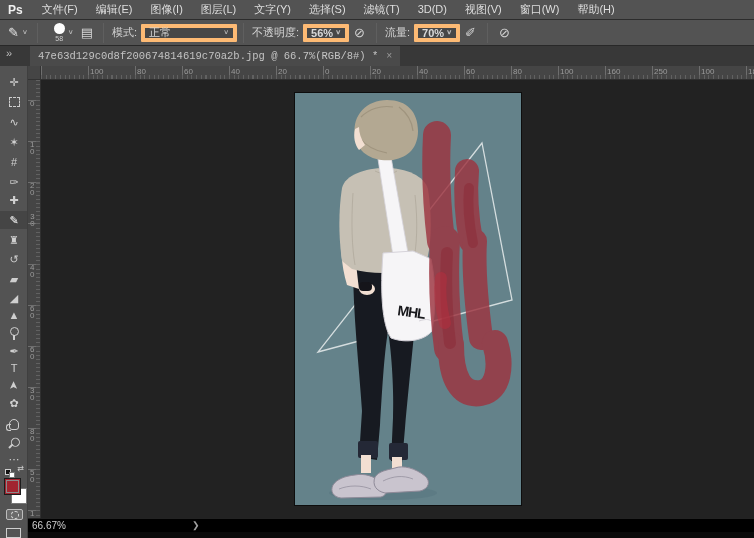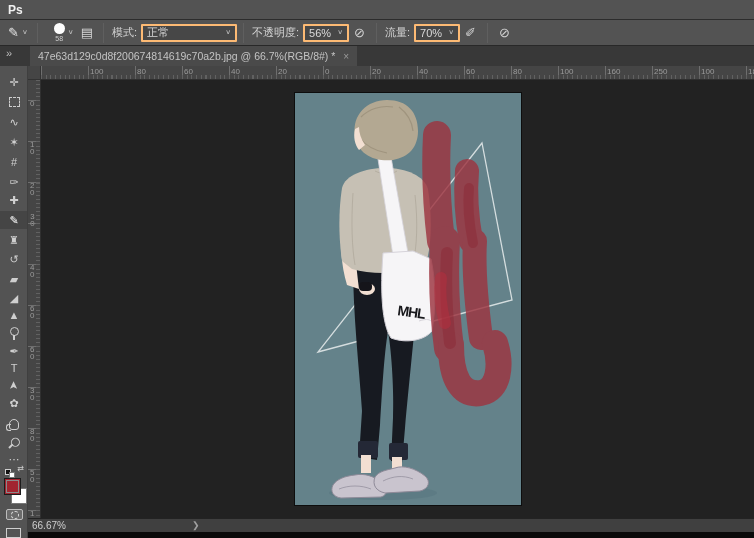--- a/index.html
+++ b/index.html
@@ -21,33 +21,33 @@
                 display:flex; align-items:center; font-size:11px; color:#d2d2d2; }
   .sep { width:1px; height:20px; background:#424242; border-right:1px solid #5f5f5f; margin:0 6px; }
   .chev { font-size:8px; color:#bdbdbd; margin:0 3px; transform:scaleY(.8); }
   .tool-preview { display:flex; align-items:center; margin-left:8px; }
   .tool-preview .glyph { font-size:13px; color:#e4e4e4; }
   .brush-preset { display:flex; flex-direction:column; align-items:center; margin-left:10px; line-height:1; }
   .brush-dot { width:11px; height:11px; background:#fdfdfd; border-radius:50%; }
   .brush-size-num { font-size:7px; color:#cbcbcb; margin-top:1px; }
   .panel-toggle { font-size:13px; color:#d8d8d8; margin:0 4px; }
   .opt-label { margin:0 4px 0 2px; }
-  .select { background:#474747; border:2px solid #fdba74; border-radius:1px; height:18px;
+  .select { background:#474747; border:4px solid #fdba74; border-radius:1px; height:18px;
             display:flex; align-items:center; justify-content:space-between;
             padding:0 4px; color:#d9d9d9; }
   .select .chev { margin:0; }
   .w-mode { width:96px; }
-  .w-num  { width:46px; }
+  .w-num  { width:46px;font-weight:bold; }
   .circ-icon { font-size:13px; color:#d5d5d5; margin:0 5px; }
 
   
   .tabbar { position:absolute; left:0; top:46px; width:754px; height:20px; background:#383838; }
   .collapse { position:absolute; left:6px; top:1px; font-size:11px; color:#bdbdbd; }
   .doc-tab { position:absolute; left:30px; top:0; height:20px; background:#4a4a4a;
-             display:flex; align-items:center; padding:0 8px; }
+             display:flex; align-items:center; padding:0 8px;font-family:Liberation Mono, monospace; }
   .doc-tab .title { font-size:10.5px; color:#c3c3c3; white-space:nowrap; }
   .doc-tab .close { font-size:10px; color:#9a9a9a; margin-left:8px; }
 
   
   .toolbar { position:absolute; left:0; top:66px; width:28px; height:472px;
              background:#535353; border-right:1px solid #3f3f3f; overflow:hidden; }
   .tool { position:absolute; left:0; width:28px; height:18px;
           display:flex; align-items:center; justify-content:center; }
   .tool .glyph { font-size:11px; color:#cfcfcf; line-height:1; }
   .tool.selected { background:#454545; }
@@ -98,32 +98,46 @@
 
   
   .pasteboard { position:absolute; left:41px; top:80px; width:713px; height:438px;
                 background:#222222; overflow:hidden; }
   .canvas { position:absolute; left:254px; top:13px; width:226px; height:412px;
             box-shadow:0 0 0 1px #0d0d0d; }
   .canvas svg { display:block; }
 
   
   .statusbar { position:absolute; left:28px; top:519px; width:726px; height:13px;
-               background:#404040; display:flex; align-items:center; }
+               background:#000000; display:flex; align-items:center; }
   .zoom-level { font-size:10px; color:#cfcfcf; padding-left:4px; }
   .status-div { position:absolute; left:164px; top:0; font-size:9px; color:#9f9f9f; line-height:13px; }
   .bottom-strip { position:absolute; left:28px; top:532px; width:726px; height:6px; background:#0a0a0a; }
 </style>
 </head>
 <body>
 
 <div class="app">
 
   <div class="menubar">
     <span class="ps-logo">Ps</span>
+    <div class="menu-items">
+
+    <span class="menu-item">文件(F)</span>
+        <span class="menu-item">编辑(E)</span>
+        <span class="menu-item">图像(I)</span>
+        <span class="menu-item">图层(L)</span>
+        <span class="menu-item">文字(Y)</span>
+        <span class="menu-item">选择(S)</span>
+        <span class="menu-item">滤镜(T)</span>
+        <span class="menu-item">3D(D)</span>
+        <span class="menu-item">视图(V)</span>
+        <span class="menu-item">窗口(W)</span>
+        <span class="menu-item">帮助(H)</span>
+      </div>
   </div>
 
   <div class="optionsbar">
     <span class="tool-preview">
       <span class="glyph">✎</span>
       <span class="chev">∨</span>
     </span>
     <span class="sep"></span>
     <span class="brush-preset">
       <span class="brush-dot"></span>

